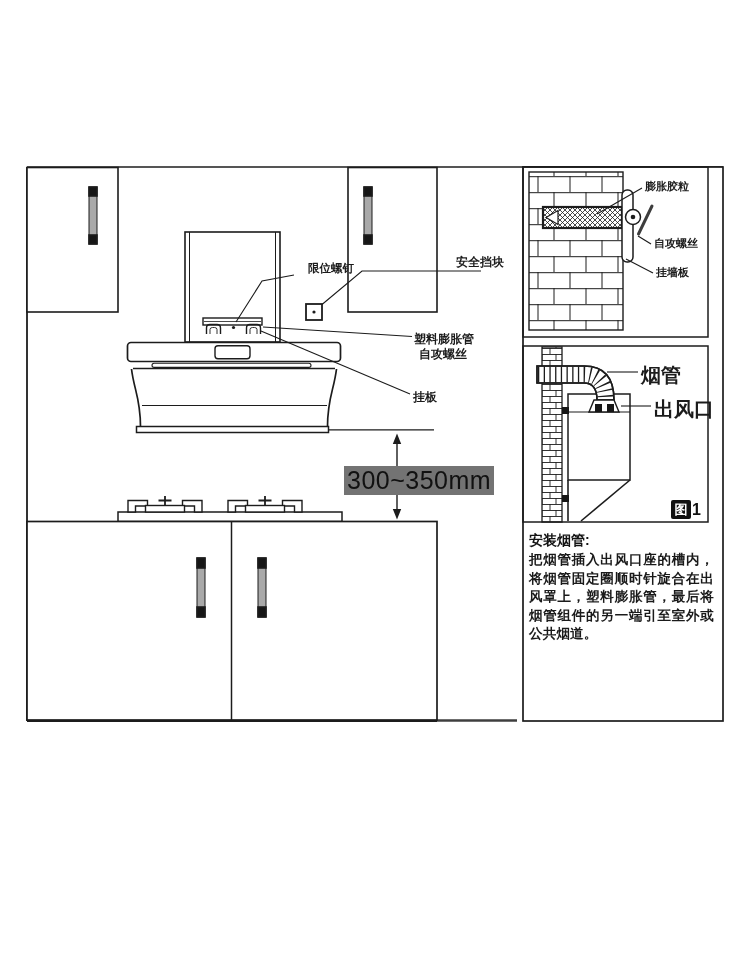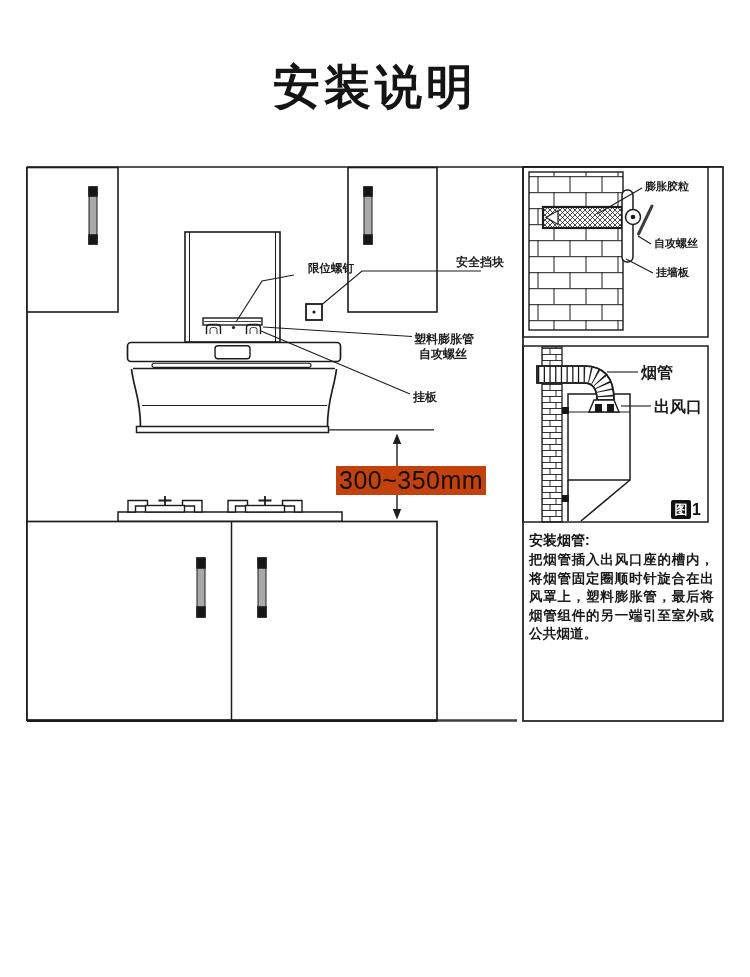--- a/index.html
+++ b/index.html
@@ -6,38 +6,37 @@
   .page{position:relative;width:750px;height:977px;background:#fff;overflow:hidden;
         font-family:"Liberation Sans","DejaVu Sans",sans-serif;color:#161616;}
   .abs{position:absolute;}
   .page-title{left:0;right:0;top:56px;text-align:center;font-size:47px;font-weight:bold;
               letter-spacing:4px;color:#141414;}
   svg{position:absolute;left:0;top:0;}
   .lbl{position:absolute;font-weight:bold;color:#1b1b1b;white-space:nowrap;line-height:1.1;}
   .s11{font-size:11.5px;}
   .s12{font-size:12px;}
   .s13{font-size:11px;}
-  .s14{font-size:16px;}
-  .dim-text{position:absolute;left:336px;top:466px;font-size:25px;font-weight:normal;
-            color:#111;background:#c2410c;padding:0 3px;letter-spacing:0.5px;}
+  .s14{font-size:20px;}
+  .dim-text{position:absolute;left:344px;top:466px;font-size:25px;font-weight:normal;
+            color:#111;background:#737373;padding:0 3px;letter-spacing:0.5px;}
   .fig-tag{position:absolute;left:671px;top:500px;display:flex;align-items:center;}
   .fig-tag .box{width:20px;height:19px;background:#111;color:#fff;font-size:13px;font-weight:bold;
                 display:flex;align-items:center;justify-content:center;border-radius:2px;}
   .fig-tag .num{font-size:16px;font-weight:bold;color:#111;margin-left:1px;}
   .instructions{position:absolute;left:529px;top:532px;width:185px;}
   .instructions h3{margin:0 0 1px 0;font-size:14px;font-weight:bold;color:#141414;}
   .instructions p{margin:0 0 9px 0;font-size:13.5px;font-weight:bold;line-height:18.6px;
                   color:#1a1a1a;letter-spacing:0.2px;text-align:justify;}
 </style>
 </head>
 <body>
 
 <div class="page">
 
-  <div class="abs page-title">安装说明</div>
 
   <svg width="750" height="977" viewBox="0 0 750 977">
     <defs>
       <pattern id="brickL" width="32" height="32" patternUnits="userSpaceOnUse">
         <path d="M0 0.7 H32 M0 16.7 H32 M10 0 V16 M26 16 V32" stroke="#1c1c1c" stroke-width="1" fill="none"></path>
       </pattern>
       <pattern id="brickS" width="14" height="12" patternUnits="userSpaceOnUse">
         <path d="M0 0.5 H14 M0 6.5 H14 M4 0 V6 M10 6 V12" stroke="#1c1c1c" stroke-width="0.9" fill="none"></path>
       </pattern>
       <pattern id="hatch" width="5" height="5" patternUnits="userSpaceOnUse">

